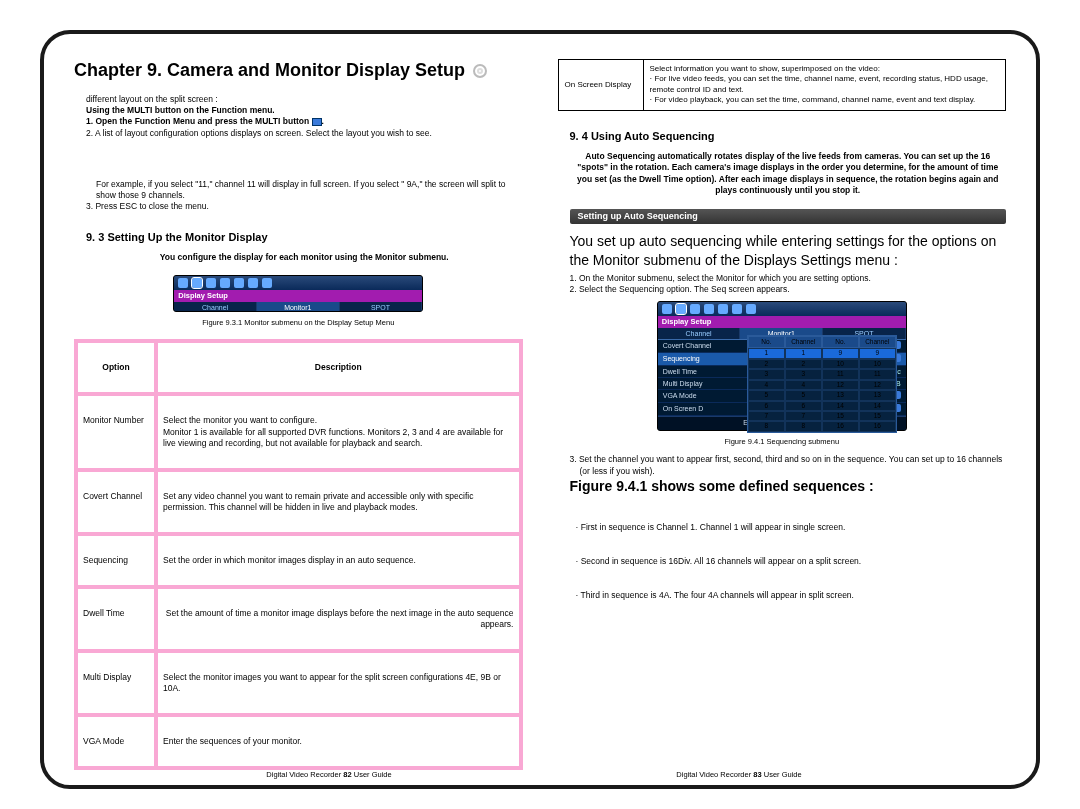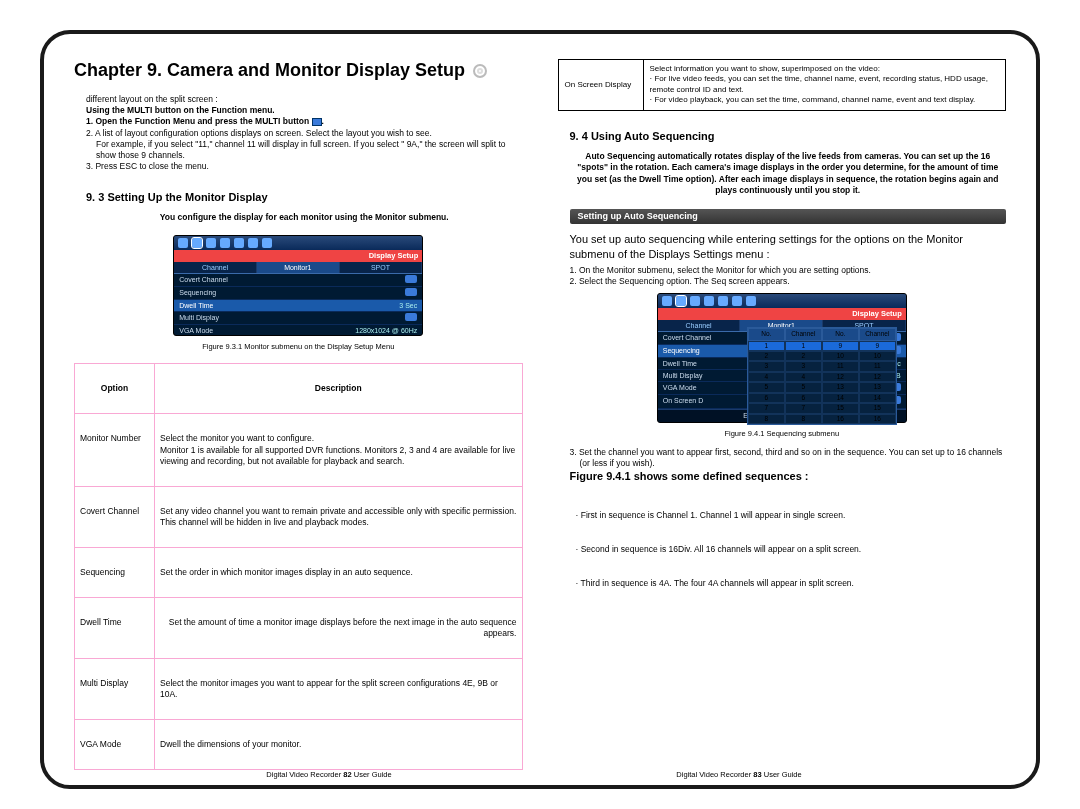--- a/index.html
+++ b/index.html
@@ -49,21 +49,21 @@
     border-radius: 50%;
     display: inline-block;
     box-shadow: inset 0 0 0 2px #fff, inset 0 0 0 4px #ddd;
   }
   .intro-block {
     padding-left: 12px;
     font-size: 8.5px;
   }
   .intro-block p { margin-bottom: 0; }
   .intro-block .b { font-weight: bold; }
-  .intro-block .indent { padding-left: 10px; }
+  .intro-block .indent { padding-left: 10px; margin-top: 40px; }
   .section-heading {
     font-weight: bold;
     font-size: 11px;
     margin: 18px 0 8px 12px;
   }
   .sub-heading-bar {
     background: linear-gradient(#555,#333);
     color: #fff;
     font-size: 9px;
     font-weight: bold;
@@ -74,39 +74,39 @@
   }
   .bold-line {
     font-weight: bold;
     font-size: 8.5px;
     padding-left: 12px;
     margin-bottom: 6px;
     text-align: center;
   }
   .paragraph {
     padding-left: 12px;
-    font-size: 11px;
+    font-size: 14px;
     margin-bottom: 4px;
   }
   .list-item { padding-left: 22px; text-indent: -10px; font-size:8.5px; }
   .bullet-item { padding-left: 28px; text-indent: -10px; font-size:8.5px;margin-top:23px; }
   .fig-caption {
     text-align: center;
     font-size: 7.5px;
     margin: 4px 0 8px;
   }
   
   table.opt {
     border-collapse: collapse;
     width: 100%;
     font-size: 8.5px;
     margin-top: 4px;
   }
   table.opt th, table.opt td {
-    border: 1px solid #f9a8d4;
+    border: 4px solid #f9a8d4;
     padding: 19px 5px;
     vertical-align: top;
     text-align: left;
   }
   table.opt th { font-weight: bold; text-align: center; }
   table.opt td:first-child { white-space: nowrap; width: 80px; }
 
   table.osd {
     border-collapse: collapse;
     width: 100%;
@@ -134,22 +134,22 @@
   .dvr .iconbar {
     background: linear-gradient(#2a4a7a,#0a2a5a);
     height: 14px;
     display:flex; gap:4px; padding:2px 4px;
   }
   .dvr .iconbar span {
     width:10px;height:10px;background:#6af;border-radius:2px;
   }
   .dvr .iconbar span.sel { outline:1px solid #fff; }
   .dvr .titlebar {
-    background:#ef4444; color:#fff; font-weight:bold;
-    padding:1px 4px; font-size:7.5px;text-align:right;
+    background:#a21caf; color:#fff; font-weight:bold;
+    padding:1px 4px; font-size:7.5px;
   }
   .dvr .tabs {
     display:flex; border-bottom:1px solid #3a6aaa;
   }
   .dvr .tabs div{
     flex:1; text-align:center; padding:1px 0; font-size:7px;
     background:#08244a; border-right:1px solid #1a3a6a; color:#9cf;
   }
   .dvr .tabs div.active{ background:#1a4a8a;color:#fff; }
   .dvr .row{
@@ -294,21 +294,21 @@
           <tr>
             <td>Dwell Time</td>
             <td style="white-space: pre-line; text-align: right;">Set the amount of time a monitor image displays before the next image in the auto sequence appears.</td>
           </tr>
           <tr>
             <td>Multi Display</td>
             <td style="white-space: pre-line;">Select the monitor images you want to appear for the split screen configurations 4E, 9B or 10A.</td>
           </tr>
           <tr>
             <td>VGA Mode</td>
-            <td style="white-space: pre-line;">Dwell the dimensions of your monitor.</td>
+            <td style="white-space: pre-line;">Enter the sequences of your monitor.</td>
           </tr>
         </tbody>
     </table>
   </div>
 
   <div class="col">
 
     <table class="osd">
       <tbody>
           <tr>

